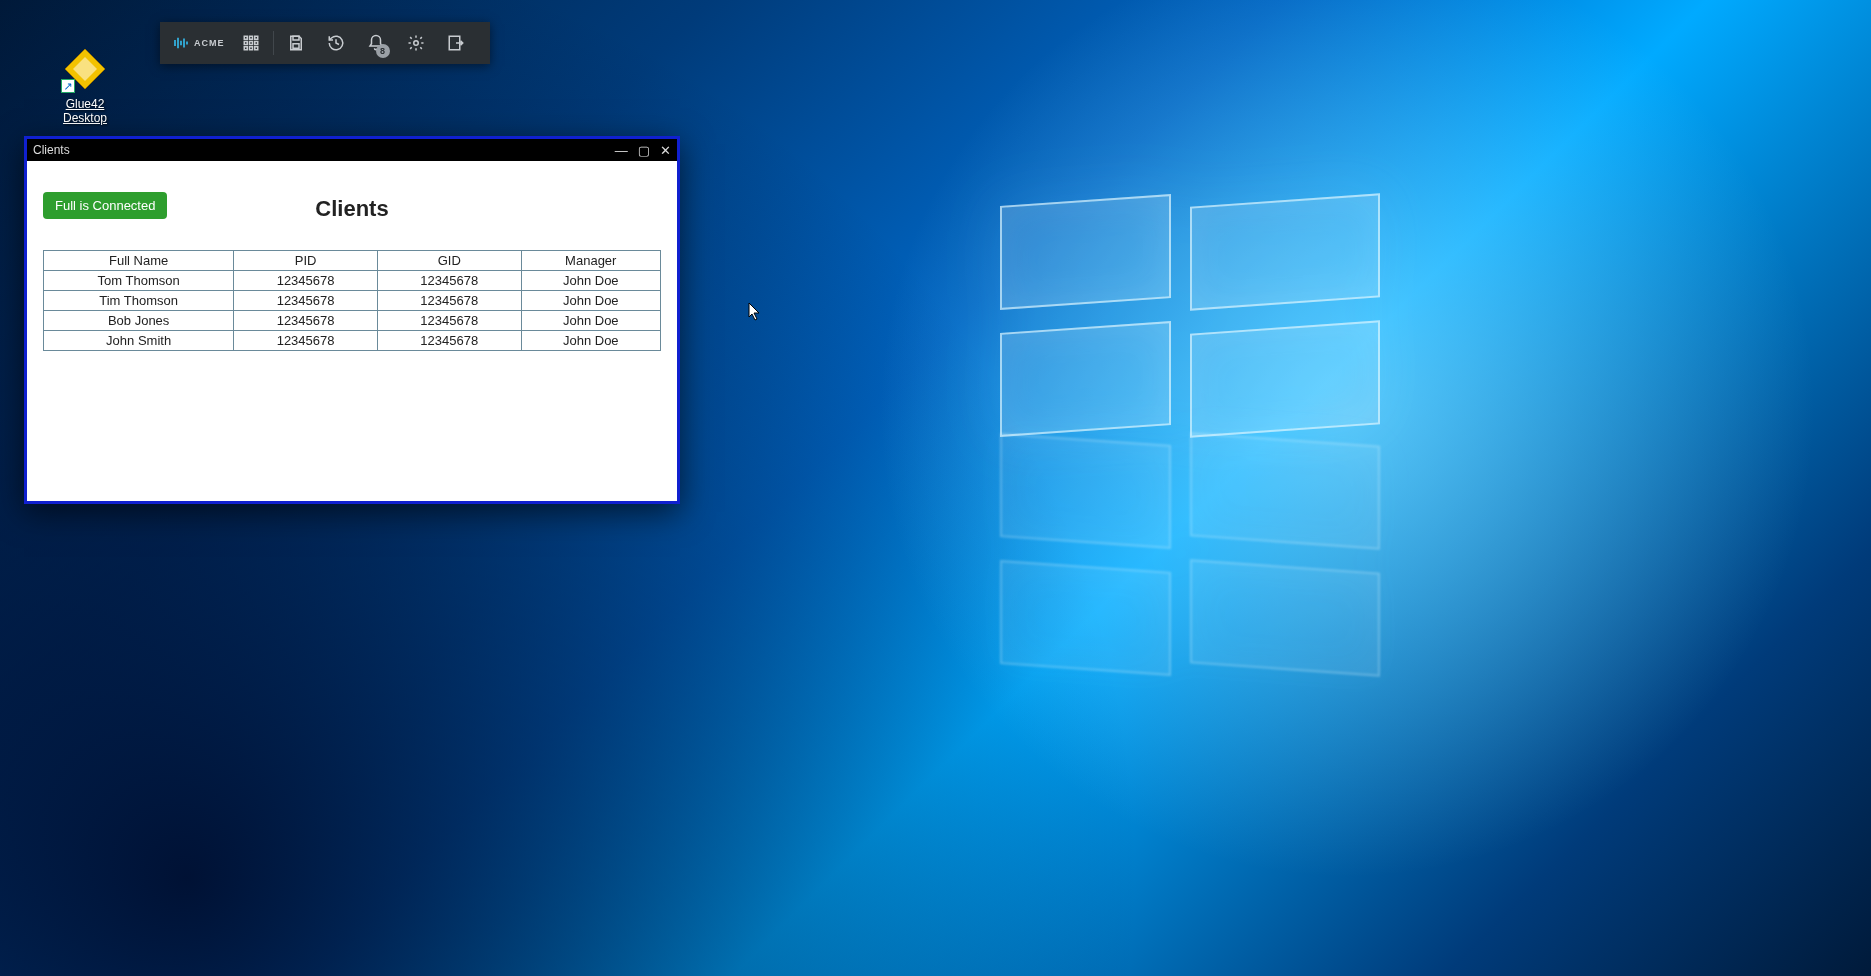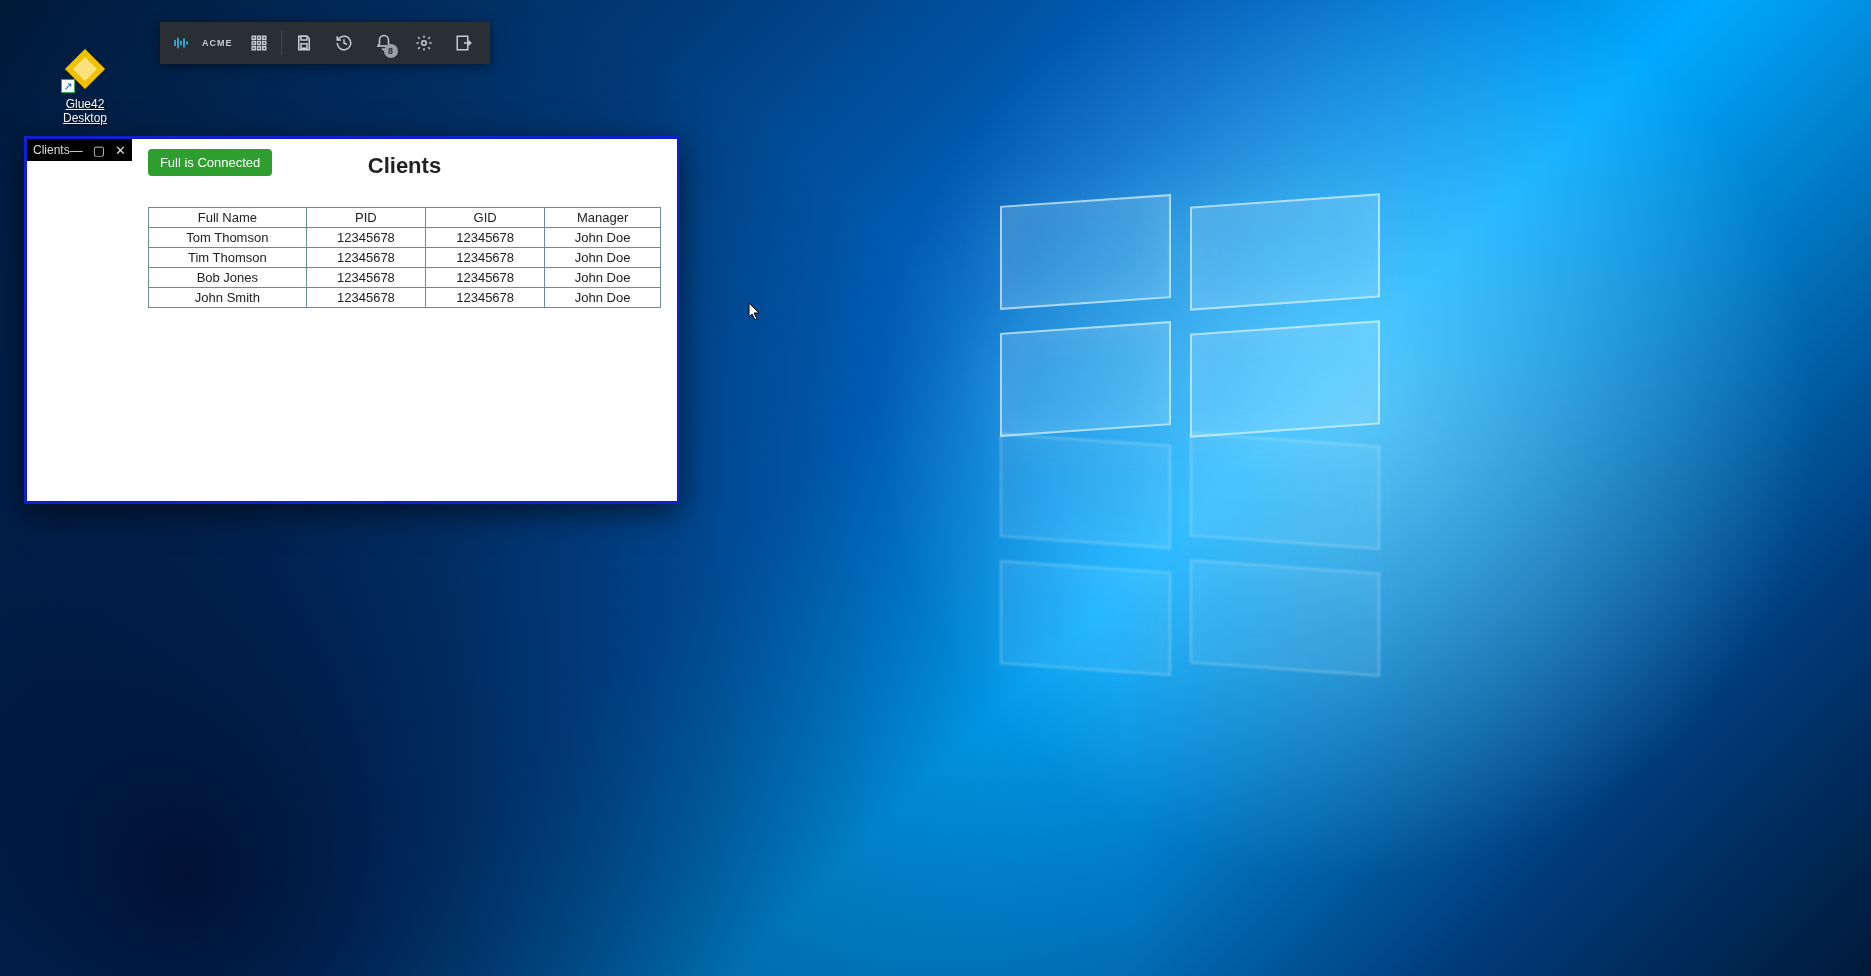--- a/index.html
+++ b/index.html
@@ -44,21 +44,21 @@
   }
   .desktop-icon .label { line-height: 14px; text-shadow: 1px 1px 2px rgba(0,0,0,.8); text-decoration: underline; }
 
   
   .toolbar {
     position: absolute; left: 160px; top: 22px; width: 330px; height: 42px;
     background: #2a2f33; display: flex; align-items: center; padding: 0 6px;
     box-shadow: 0 2px 10px rgba(0,0,0,.5);
   }
   .toolbar .brand {
-    display:flex; align-items:center; gap:12px; padding:0 6px; color:#c8ccd0;
+    display:flex; align-items:center; gap:4px; padding:0 6px; color:#c8ccd0;
     font-size:9px; letter-spacing:1px; font-weight:600;
   }
   .toolbar .tb-btn {
     width: 40px; height: 42px; display:flex; align-items:center; justify-content:center;
     color:#c8ccd0; position:relative; cursor:pointer;
   }
   .toolbar .sep { width:1px; height:24px; background:#41474c; margin:0 2px; }
   .toolbar svg { width:18px; height:18px; stroke:#c8ccd0; fill:none; stroke-width:2; }
   .toolbar .brand svg { stroke:#35c8ff; }
   .badge {
@@ -66,21 +66,21 @@
     background:#9aa0a6; color:#2a2f33; font-size:9px; font-weight:700;
     border-radius:7px; display:flex; align-items:center; justify-content:center;
     padding:0 3px;
   }
 
   
   .app-window {
     position:absolute; left:24px; top:136px; width:656px; height:368px;
     border:3px solid #1020d0; background:#fff;
     box-shadow: 0 8px 30px rgba(0,0,0,.6);
-    display:flex; 
+    display:flex; flex-direction:column;gap:21px;
   }
   .titlebar {
     height:22px; background:#000; color:#ddd; display:flex; align-items:center;
     padding:0 6px; font-size:12px; justify-content:space-between;
   }
   .titlebar .controls { display:flex; gap:10px; }
   .titlebar .controls span { cursor:pointer; font-size:13px; line-height:1; }
   .app-body { flex:1; background:#fff; padding:10px 16px 16px; position:relative; }
   .status-pill {
     position:absolute; left:16px; top:10px; background:#2e9e2e; color:#fff;

